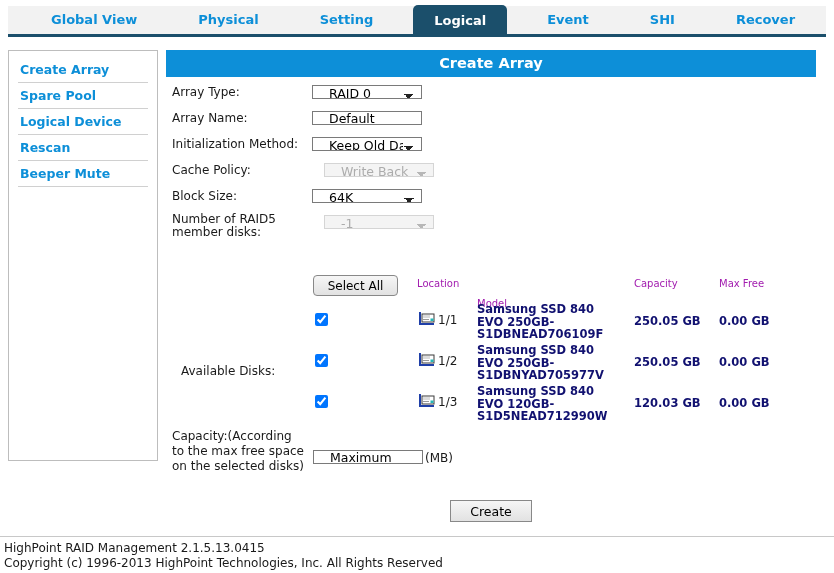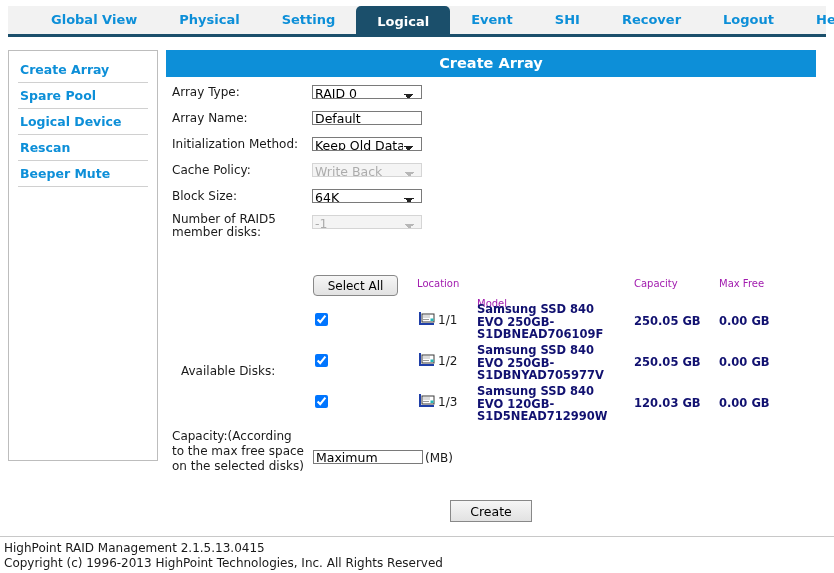--- a/index.html
+++ b/index.html
@@ -23,24 +23,25 @@
     left: 8px;
     top: 6px;
     width: 818px;
     height: 31px;
     background: #f2f2f2;
     border-bottom: 3px solid #1b4f6b;
     box-sizing: border-box;
   }
   .tabbar-inner {
     display: flex;
-    align-items: flex-start;
+    align-items: center;
     height: 100%;
     padding-left: 22px;
     box-sizing: border-box;
+    gap: 19px;
   }
   .tab {
     font-family: "DejaVu Sans", sans-serif;
     font-size: 13px;
     font-weight: bold;
     color: #0d8fd8;
     padding: 0 21px;
     line-height: 28px;
     height: 28px;
     white-space: nowrap;
@@ -111,21 +112,21 @@
     color: #1a1a1a;
     white-space: nowrap;
   }
   .fctl { position: absolute; left: 146px; }
 
   select.ctl, input.ctl {
     font-family: "DejaVu Sans", sans-serif;
     font-size: 12.5px;
     box-sizing: border-box;
     height: 14px;
-    padding: 0 2px;
+    padding: 0 16px;
     background: #ffffff;
     border: 1px solid #7a7a7a;
     color: #000000;
     border-radius: 0;
   }
   select.ctl {
     width: 110px;
     -webkit-appearance: none;
     appearance: none;
     padding-right: 18px;
@@ -143,20 +144,21 @@
     border: 1px solid #c4c4c4;
     background-color: #f0f0f0;
     background-image:
       linear-gradient(45deg, transparent 50%, #999 50%),
       linear-gradient(135deg, #999 50%, transparent 50%);
     background-position:
       calc(100% - 12px) 8px,
       calc(100% - 7px) 8px;
     background-size: 5px 5px, 5px 5px;
     background-repeat: no-repeat;
+    margin-left: 12px;
   }
   input.ctl { width: 110px; }
 
   .two-line { line-height: 13px; top: -2px; }
 
   
   .disks-label {
     position: absolute;
     left: 181px;
     top: 364px;

